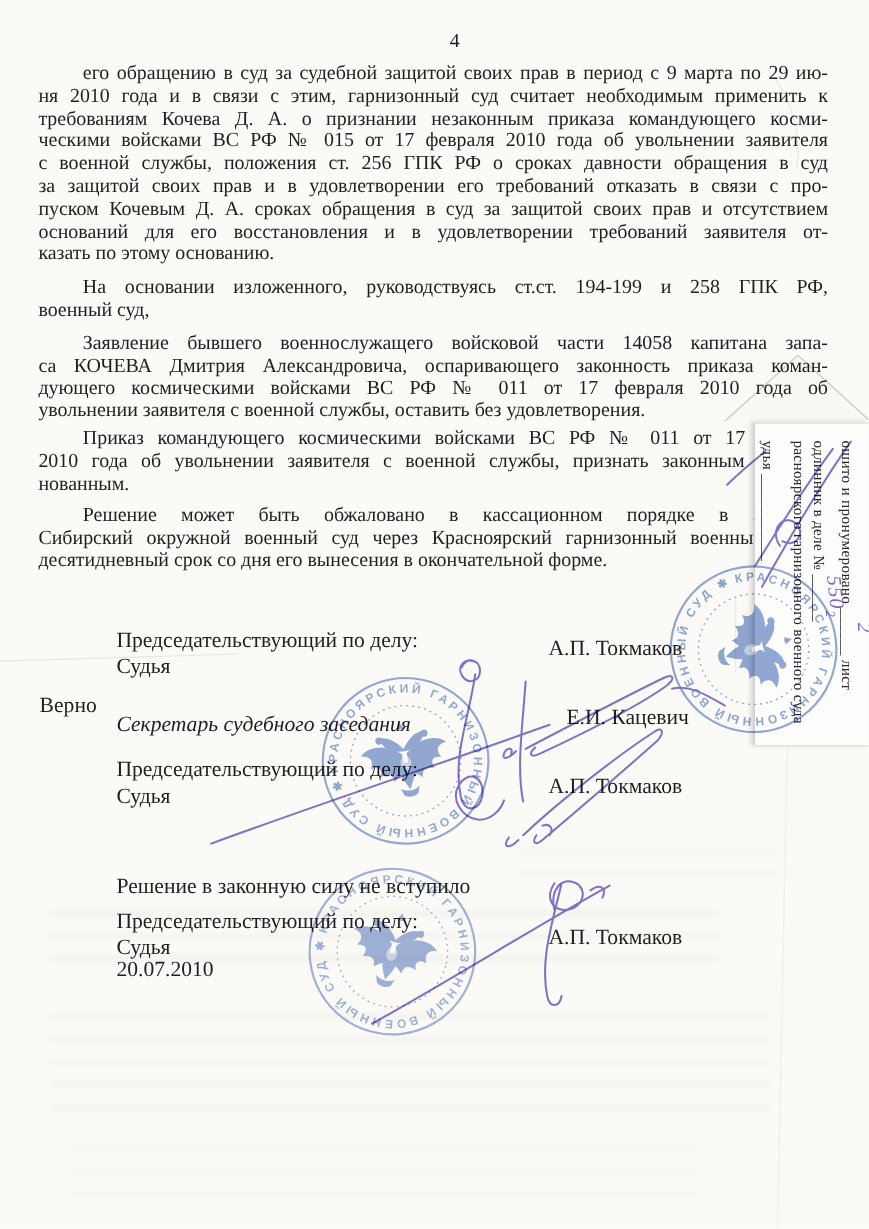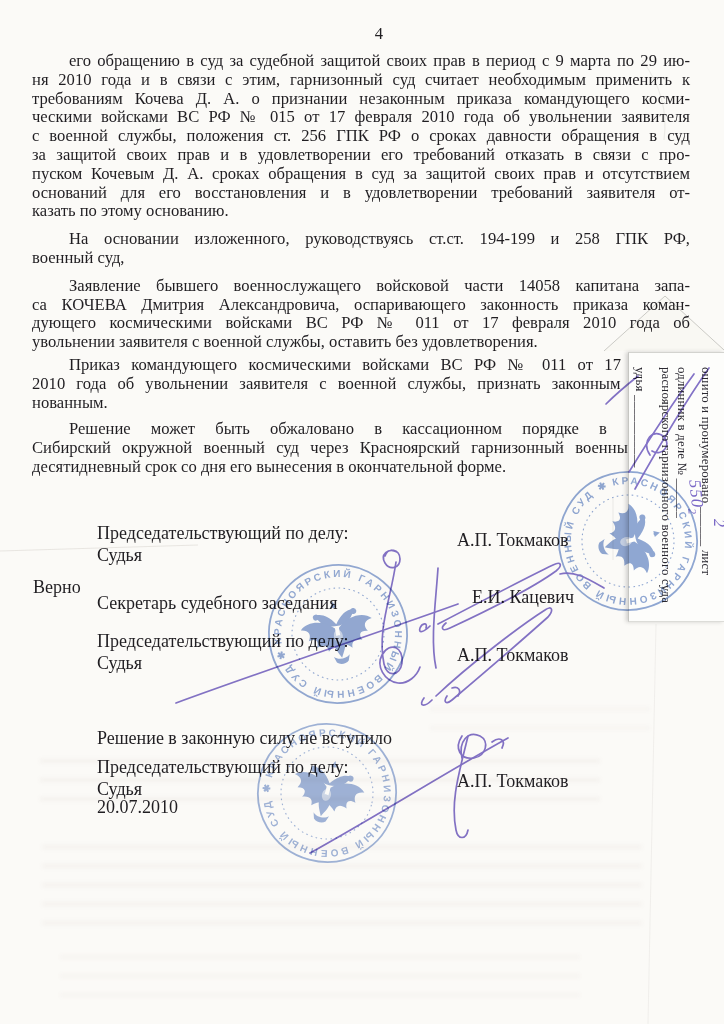--- a/index.html
+++ b/index.html
@@ -96,21 +96,21 @@
         <div class="ln">Сибирский окружной военный суд через Красноярский гарнизонный военный суд в</div>
         <div class="ln">десятидневный срок со дня его вынесения в окончательной форме.</div>
       </div>
   </div>
 
   <div class="abs" style="left:97px;top:523px;">Председательствующий по делу:</div>
   <div class="abs" style="left:97px;top:545px;">Судья</div>
   <div class="abs" style="left:457px;top:530px;">А.П. Токмаков</div>
 
   <div class="abs" style="left:33px;top:577px;">Верно</div>
-  <div class="abs" style="left:97px;top:593px;">Секретарь судебного заседания</div>
+  <div class="abs" style="left:97px;top:593px;font-style:italic;">Секретарь судебного заседания</div>
   <div class="abs" style="left:472px;top:587px;">Е.И. Кацевич</div>
 
   <div class="abs" style="left:97px;top:631px;">Председательствующий по делу:</div>
   <div class="abs" style="left:97px;top:653px;">Судья</div>
   <div class="abs" style="left:457px;top:645px;">А.П. Токмаков</div>
 
   <div class="abs" style="left:97px;top:728px;">Решение в законную силу не вступило</div>
 
   <div class="abs" style="left:97px;top:757px;">Председательствующий по делу:</div>
   <div class="abs" style="left:97px;top:779px;">Судья</div>

